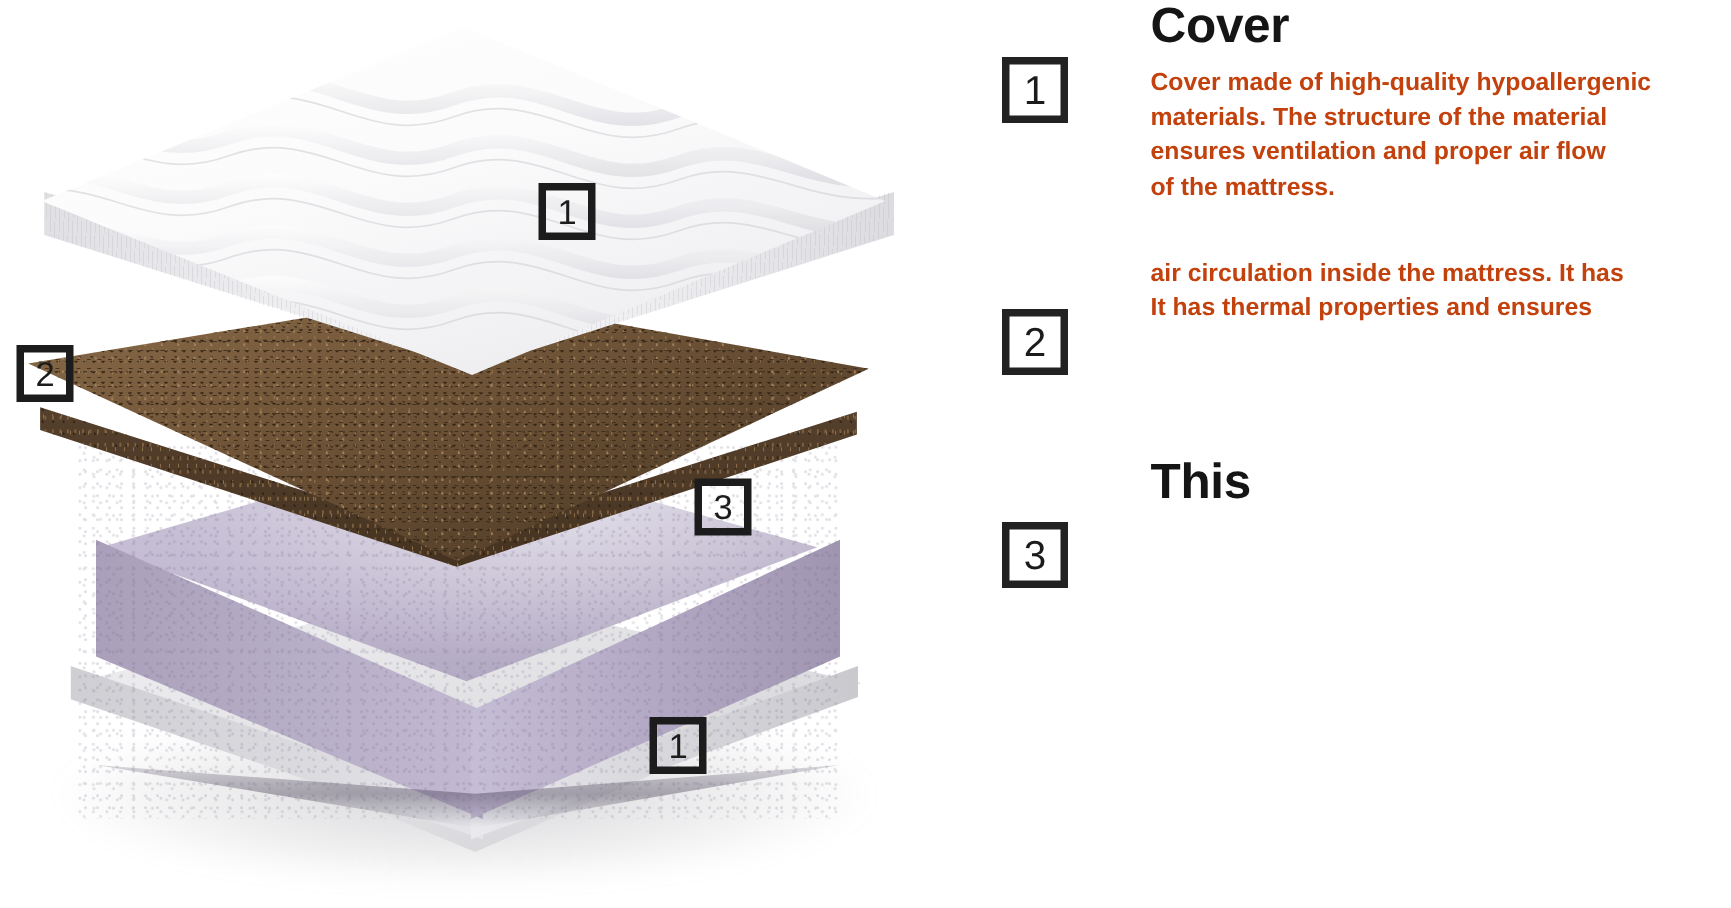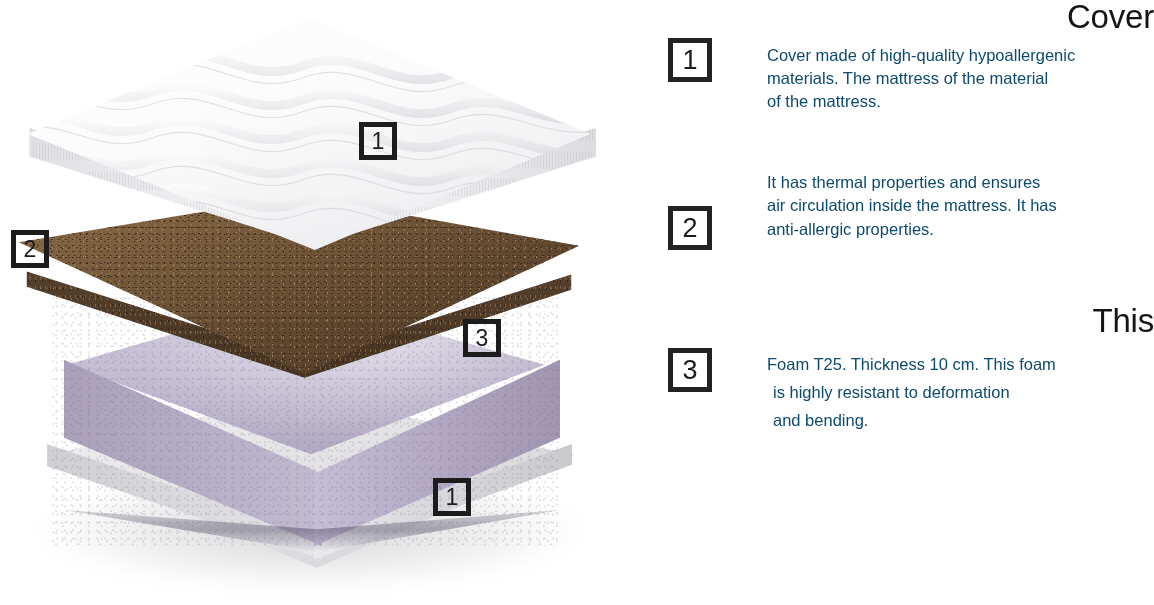--- a/index.html
+++ b/index.html
@@ -234,32 +234,31 @@
     line-height: 1;
   }
   #item-1 .legend-badge { top: 38px; }
   #item-2 .legend-badge { top: 44px; }
   #item-3 .legend-badge { top: 44px; }
 
   .legend-text { position: absolute; left: 107px; width: 387px; }
 
   .legend-title {
     font-size: 33px;
-    font-weight: normal;
+    font-weight: bold;
     color: #151515;
     letter-spacing: -0.2px;
     line-height: 1.05;
     white-space: nowrap;
-    text-align: right;
   }
   .legend-desc {
     margin-top: 9px;
     font-size: 16.5px;
-    font-weight: 400;
-    color: #0c4a6e;
+    font-weight: 700;
+    color: #c2410c;
     line-height: 1.42;
   }
   .legend-desc .ln { display: block; white-space: nowrap; }
 
   
   #item-3 .legend-title { font-size: 33px; }
   #item-3 .legend-desc { margin-top: 11px; line-height: 1.72; }
   #item-3 .legend-desc .ln.indent { padding-left: 6px; }
 </style>
 </head>
@@ -330,43 +329,38 @@
   </div>
 
   <div id="legend">
 
     <div class="legend-item" id="item-1">
       <div class="legend-badge">1</div>
       <div class="legend-text">
         <div class="legend-title">Cover</div>
         <div class="legend-desc">
           <span class="ln">Cover made of high-quality hypoallergenic</span>
-          <span class="ln">materials. The mattress of the material</span>
+          <span class="ln">materials. The structure of the material</span>
+          <span class="ln">ensures ventilation and proper air flow</span>
           <span class="ln">of the mattress.</span>
         </div>
       </div>
     </div>
 
     <div class="legend-item" id="item-2">
       <div class="legend-badge">2</div>
       <div class="legend-text">
         <div class="legend-desc">
+          <span class="ln">air circulation inside the mattress. It has</span>
           <span class="ln">It has thermal properties and ensures</span>
-          <span class="ln">air circulation inside the mattress. It has</span>
-          <span class="ln">anti-allergic properties.</span>
         </div>
       </div>
     </div>
 
     <div class="legend-item" id="item-3">
       <div class="legend-badge">3</div>
       <div class="legend-text">
         <div class="legend-title">This</div>
-        <div class="legend-desc">
-          <span class="ln">Foam T25. Thickness 10 cm. This foam</span>
-          <span class="ln indent">is highly resistant to deformation</span>
-          <span class="ln indent">and bending.</span>
-        </div>
       </div>
     </div>
 
   </div>
 </div>
 
 </body></html>

